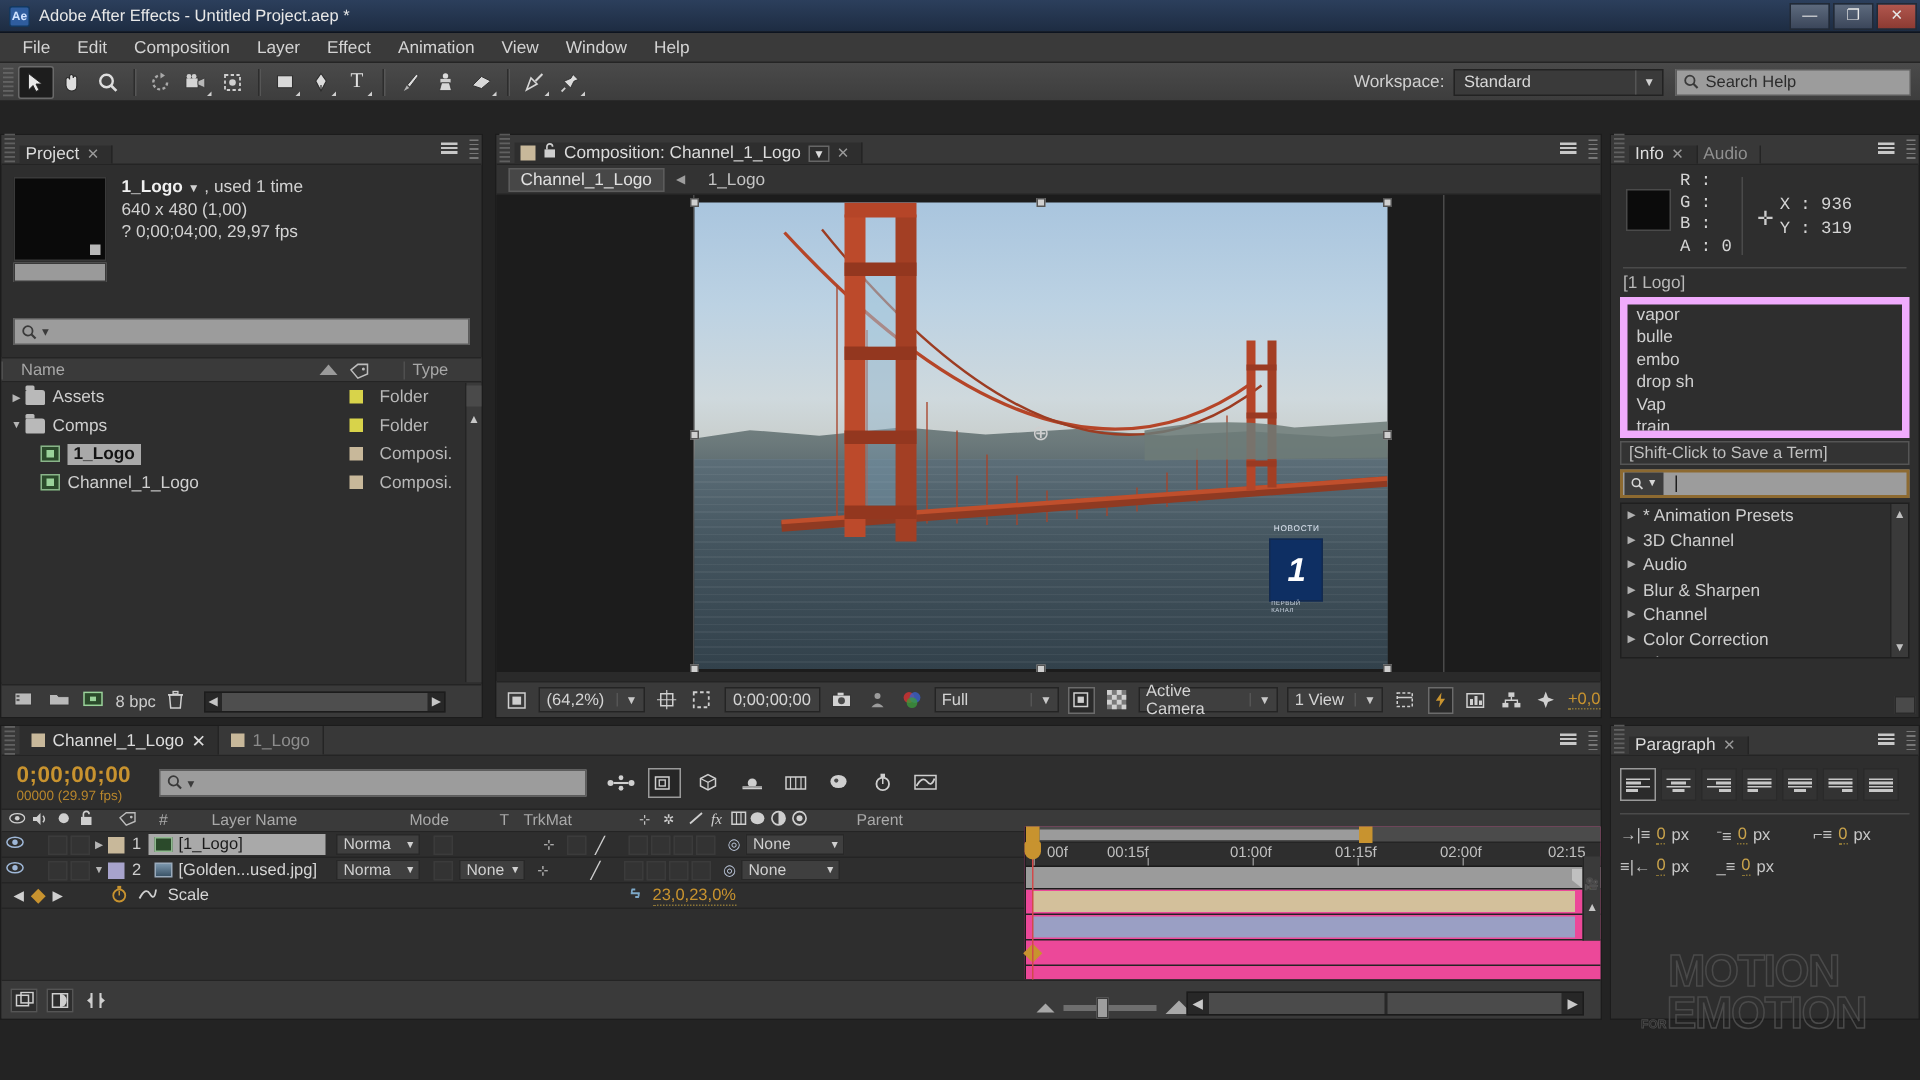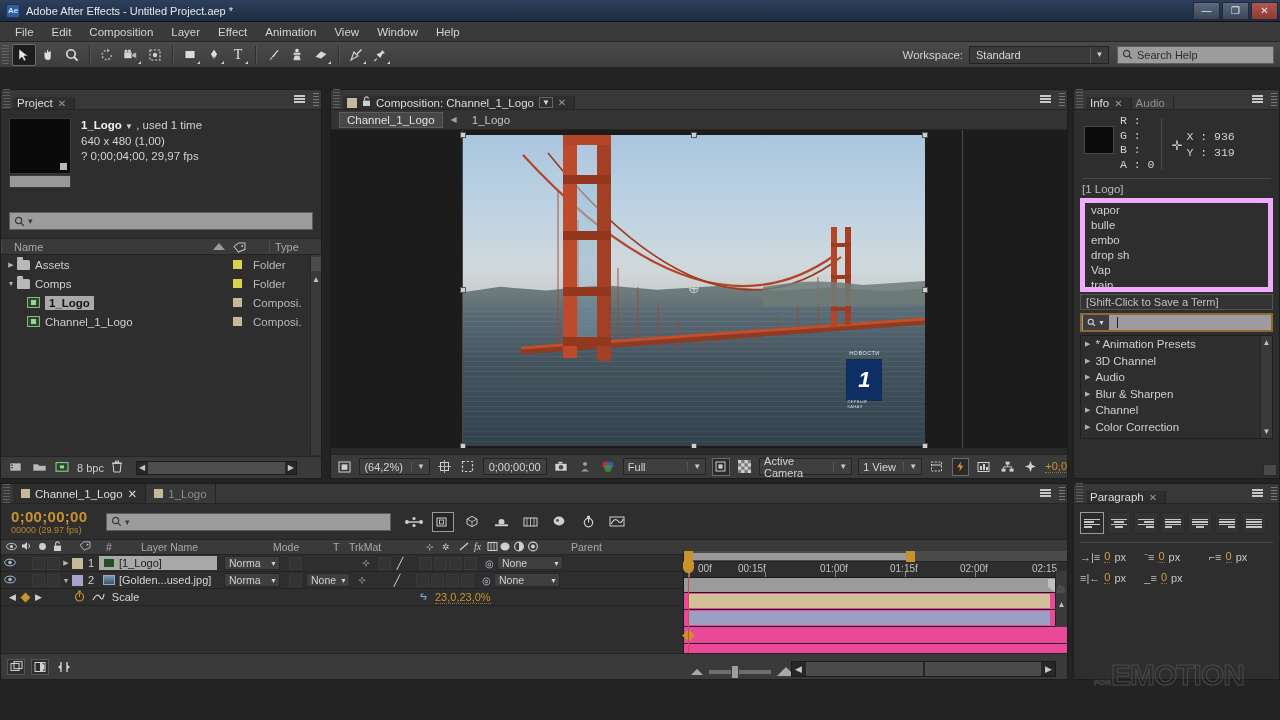--- a/index.html
+++ b/index.html
@@ -1303,18 +1303,18 @@
         <span class="ar">◀</span>
         <span class="seg"></span>
         <span class="seg"></span>
         <span class="ar">▶</span>
       </div>
     </div>
   </div>
 
   <div class="watermark">
     <div class="wm-text">
-      <br>
+      <span>MOTION</span><br>
       <span class="wm-for">FOR</span><span>EMOTION</span>
     </div>
   </div>
 
 </div>
 
 </body></html>

